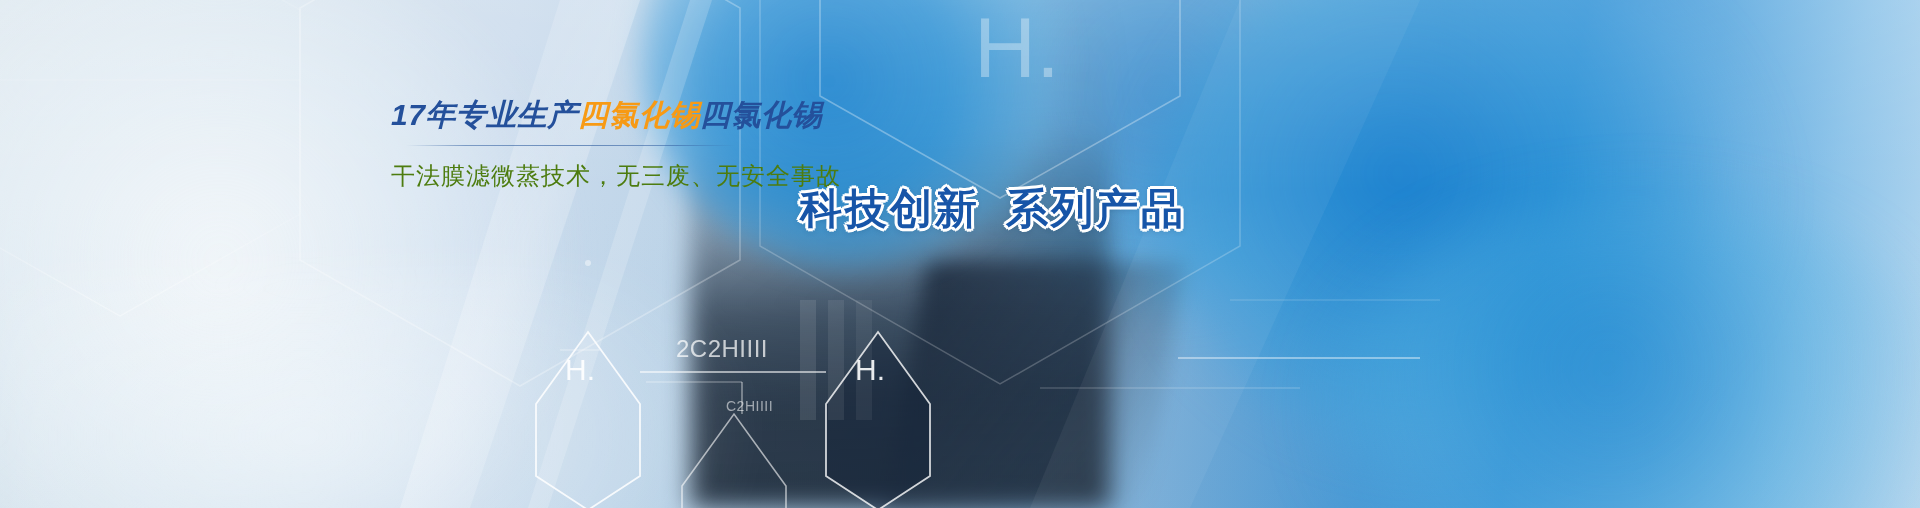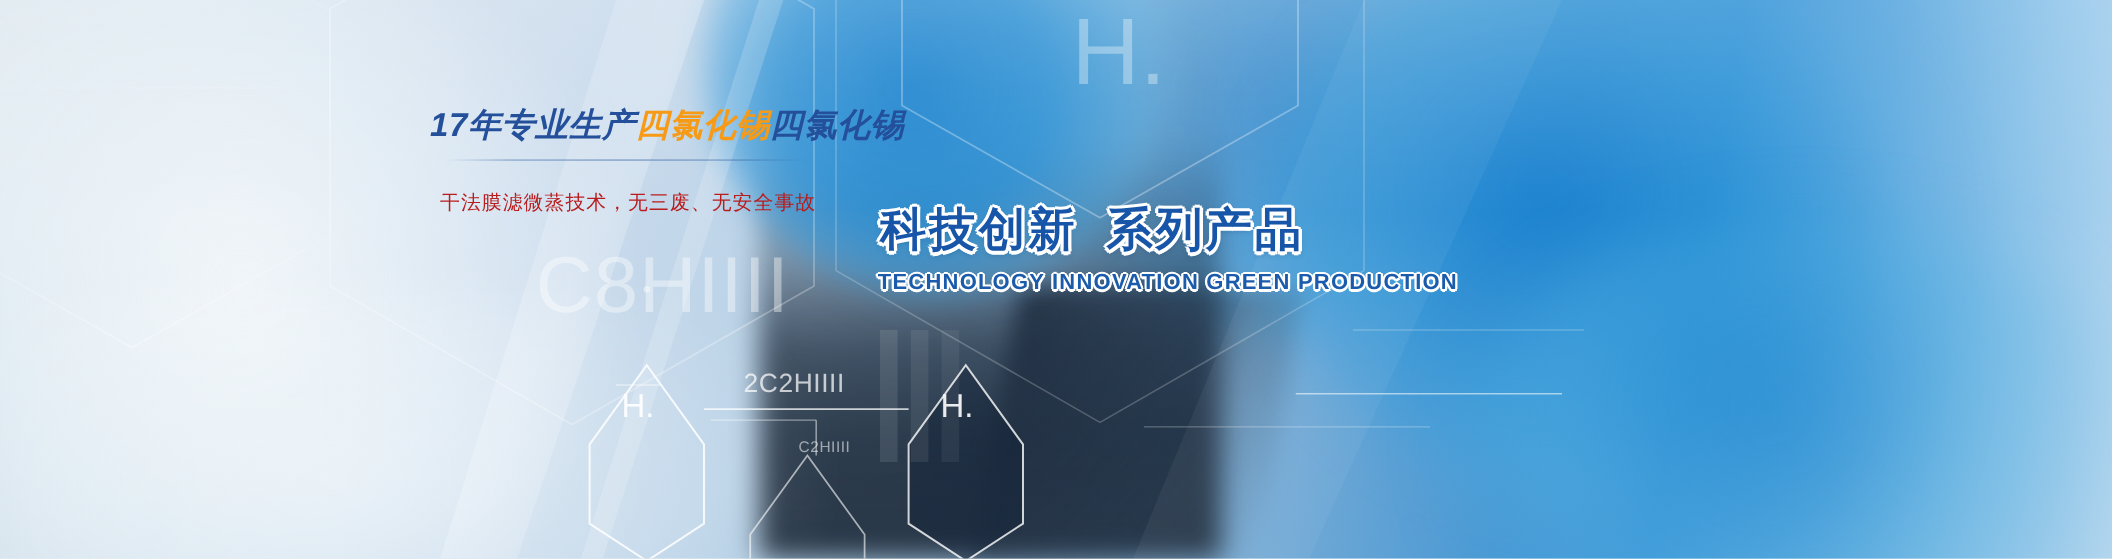--- a/index.html
+++ b/index.html
@@ -156,23 +156,23 @@
     letter-spacing:0.5px;
   }
   .headline .accent{color:#f79a15;margin-top:16px;}
   .rule{
     margin:13px auto 0 auto;
     width:330px;
     height:1px;
     background:linear-gradient(90deg, rgba(50,95,160,0) 0%, rgba(50,95,160,0.55) 18%, rgba(50,95,160,0.65) 50%, rgba(50,95,160,0.55) 82%, rgba(50,95,160,0) 100%);
   }
   .subline{
-    margin-top:26px;
-    font-size:18px;
-    color:#b91c1c;
+    margin-top:14px;
+    font-size:24px;
+    color:#4d7c0f;
     letter-spacing:1px;
     white-space:nowrap;
   }
 
   
   .right-block{
     position:absolute;
     left:798px; top:185px;
     width:390px;
     text-align:center;
@@ -268,31 +268,29 @@
     <polygon points="690,0 712,0 548,508 528,508" fill="#ffffff" opacity="0.18"></polygon>
     <polygon points="1240,0 1420,0 1190,508 1030,508" fill="#ffffff" opacity="0.05"></polygon>
 
     <rect x="800" y="300" width="16" height="120" fill="#ffffff" opacity="0.10"></rect>
     <rect x="828" y="300" width="16" height="120" fill="#ffffff" opacity="0.08"></rect>
     <rect x="856" y="300" width="16" height="120" fill="#ffffff" opacity="0.06"></rect>
 
     <circle cx="588" cy="263" r="3" fill="#ffffff" opacity="0.45"></circle>
   </svg>
 
-  <div class="wm-c8h">C8HIIII</div>
   <div class="wm-2c2h">2C2HIIII</div>
   <div class="wm-c2h-bottom">C2HIIII</div>
   <div class="wm-h-big">H.</div>
   <div class="hex-label h1">H.</div>
   <div class="hex-label h2">H.</div>
 
   <div class="left-block">
     <div class="headline"><span>17年专业生产</span><span class="accent">四氯化锡</span><span>四氯化锡</span></div>
     <div class="rule"></div>
     <div class="subline">干法膜滤微蒸技术，无三废、无安全事故</div>
   </div>
 
   <div class="right-block">
     <div class="slogan"><span>科技创新</span><span class="gap"></span><span>系列产品</span></div>
-    <div class="slogan-en">TECHNOLOGY INNOVATION GREEN PRODUCTION</div>
   </div>
 
 </div>
 
 </body></html>

